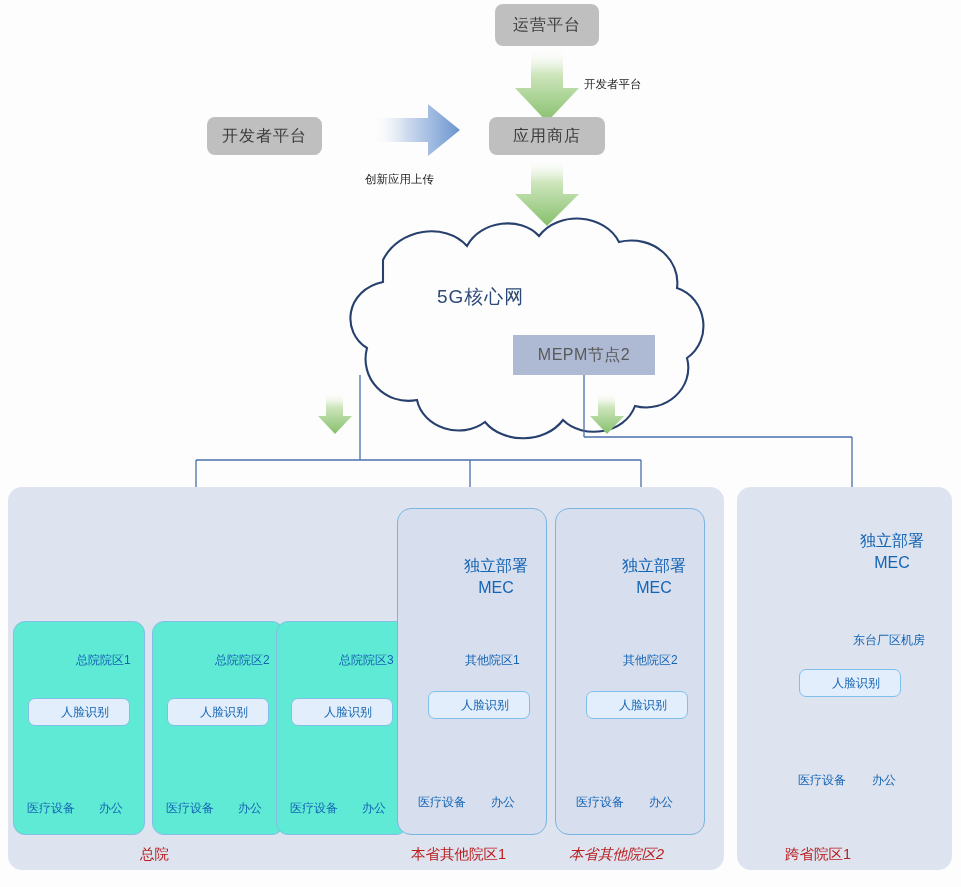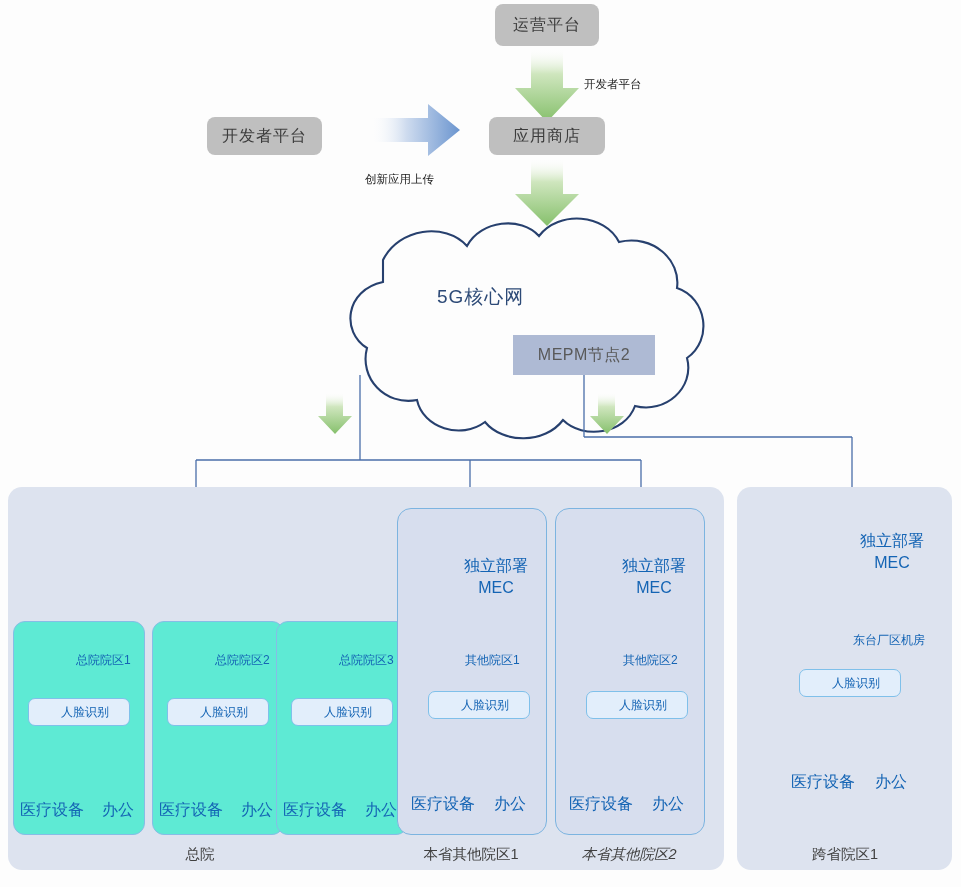--- a/index.html
+++ b/index.html
@@ -43,29 +43,28 @@
     border:1.4px solid #7cb4e0;
     border-radius:14px;
   }
   .campusbox{
     background:#5eead4;
     border:1.3px solid #86bde6;
     border-radius:12px;
   }
   .regionlabel{
     position:absolute;
-    font-size:14.5px;color:#404040;white-space:nowrap;
-    text-align:center;
+    font-size:14.5px;color:#b91c1c;white-space:nowrap;
   }
 
   
   .mectitle{font-size:17px;color:#1464b4;white-space:nowrap;line-height:1.15;}
   .mectitle.two{text-align:center;font-size:16px;}
   .campuslabel{font-size:12px;color:#1464b4;white-space:nowrap;}
-  .iconlabel{font-size:16px;color:#1464b4;white-space:nowrap;text-align:right;}
+  .iconlabel{font-size:12px;color:#1464b4;white-space:nowrap;text-align:center;}
 
   
   .facepill{
     border:1.2px solid #7fc0ea;
     border-radius:7px;
     background:#e2eefb;
     display:flex;align-items:center;
     box-sizing:border-box;
   }
   .facepill .txt{font-size:12px;color:#1464b4;white-space:nowrap;}

